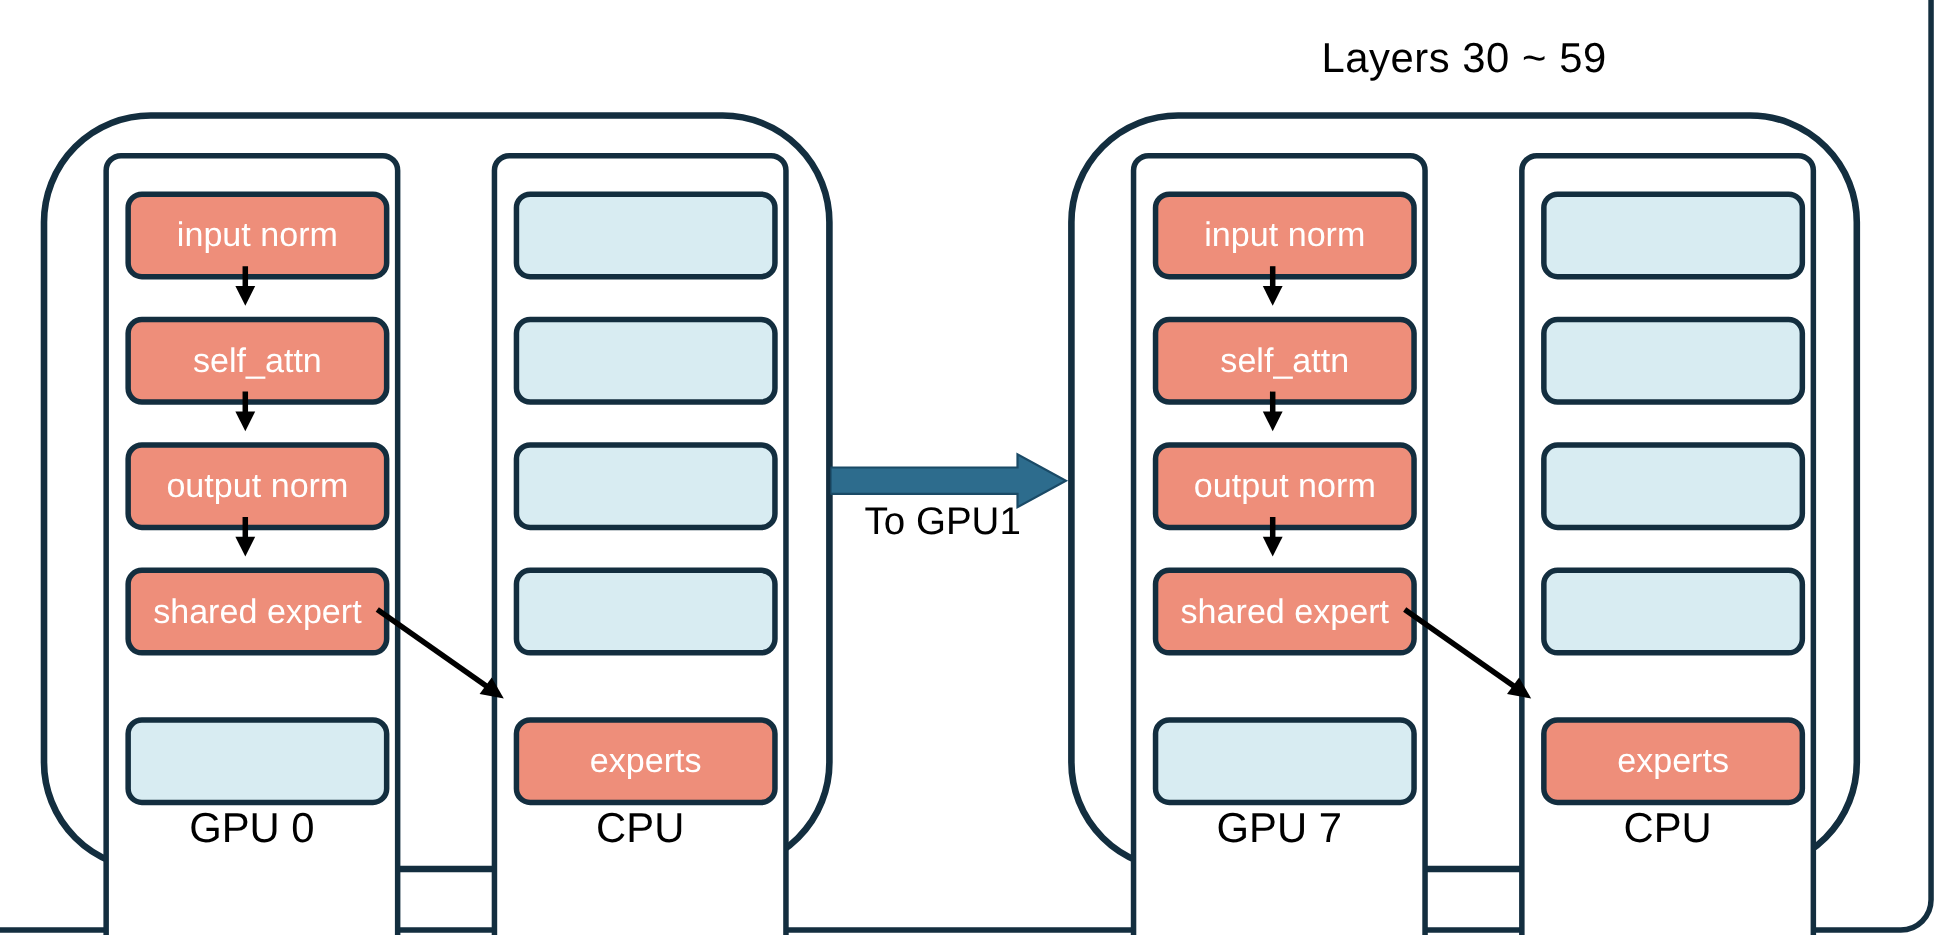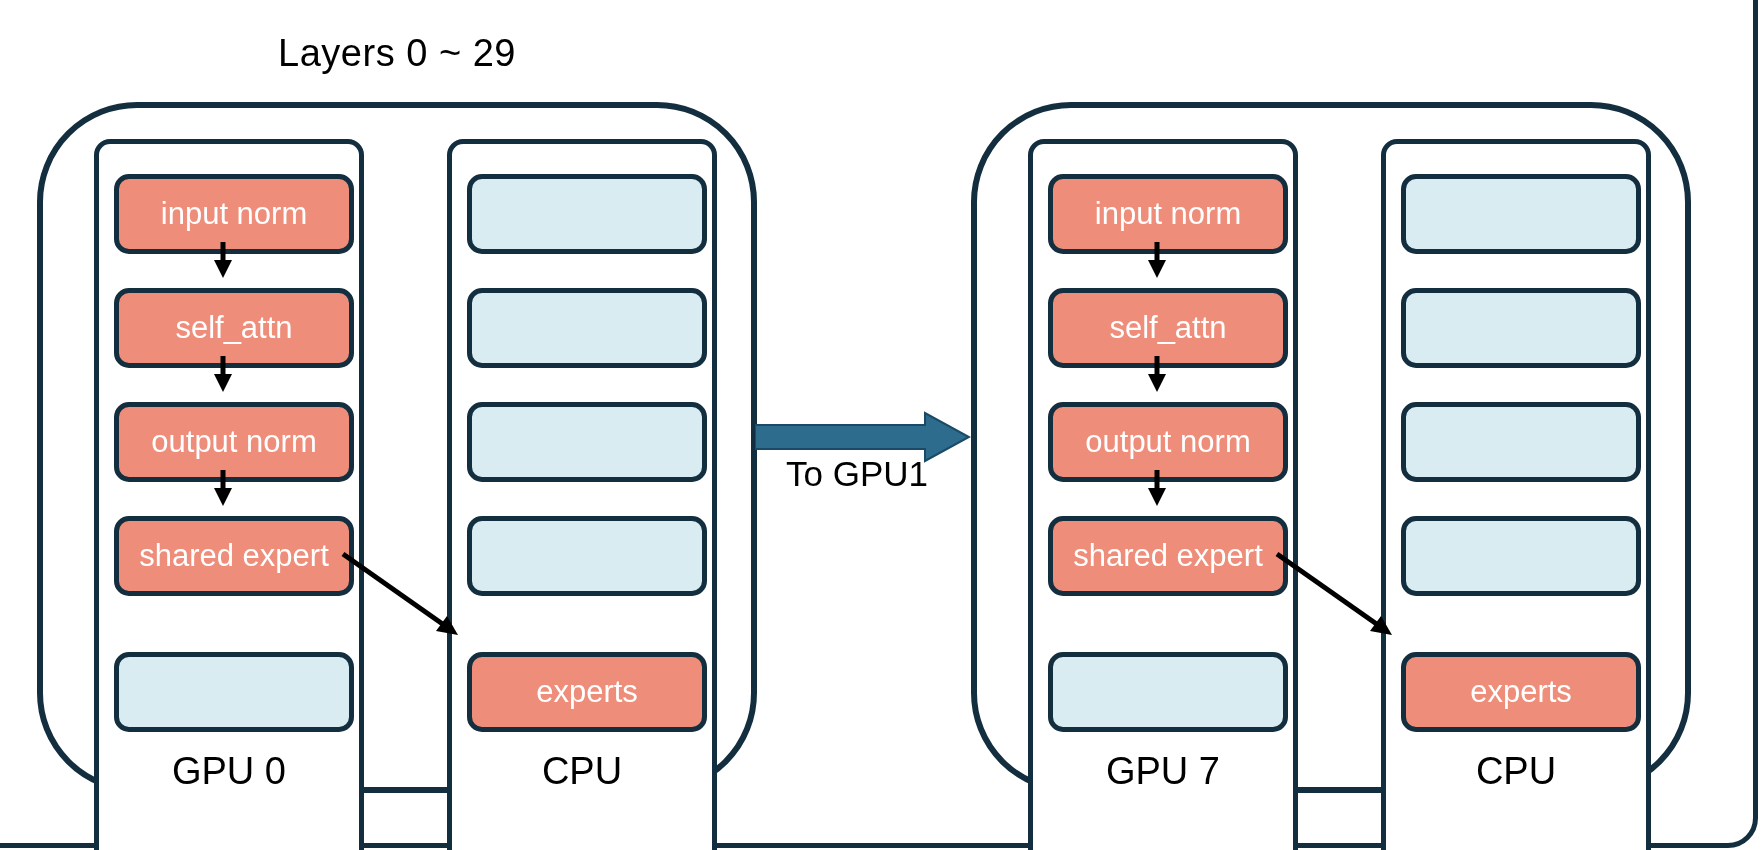--- a/index.html
+++ b/index.html
@@ -43,40 +43,40 @@
   .slot{
     position:absolute;left:15px;width:240px;height:80px;
     border:5px solid var(--outline);border-radius:15px;
     display:flex;align-items:center;justify-content:center;
     font-size:31px;
   }
   .slot.module{background:var(--module-fill);color:var(--text-on-module);}
   .slot.empty{background:var(--empty-fill);}
   .r1{top:30px}.r2{top:144px}.r3{top:258px}.r4{top:372px}.r5{top:508px}
   .col-label{
-    position:absolute;top:642px;width:270px;height:42px;line-height:42px;
+    position:absolute;top:624px;width:270px;height:42px;line-height:42px;
     text-align:center;font-size:38px;color:var(--text);
   }
   .col-label.gpu{left:51px;}
   .col-label.cpu{left:404px;}
   .flow-arrows{position:absolute;left:-6px;top:-6px;width:720px;height:691px;pointer-events:none;}
   .transfer-arrow-svg{position:absolute;left:755px;top:410px;width:216px;height:54px;}
   .transfer-label{
     position:absolute;left:786px;top:452px;width:190px;
     font-size:35px;line-height:44px;color:var(--text);
   }
 </style>
 </head>
 <body>
 
 <div class="canvas">
 
   <div class="frame-border"></div>
 
-  <div class="group-title left">Layers 0 ~ 29</div>
+  <div class="group-title right">Layers 30 ~ 59</div>
 
   <div class="group g-left">
     <div class="column gpu">
       <div class="slot module r1">input norm</div>
       <div class="slot module r2">self_attn</div>
       <div class="slot module r3">output norm</div>
       <div class="slot module r4">shared expert</div>
       <div class="slot empty r5"></div>
     </div>
     <div class="column cpu">

